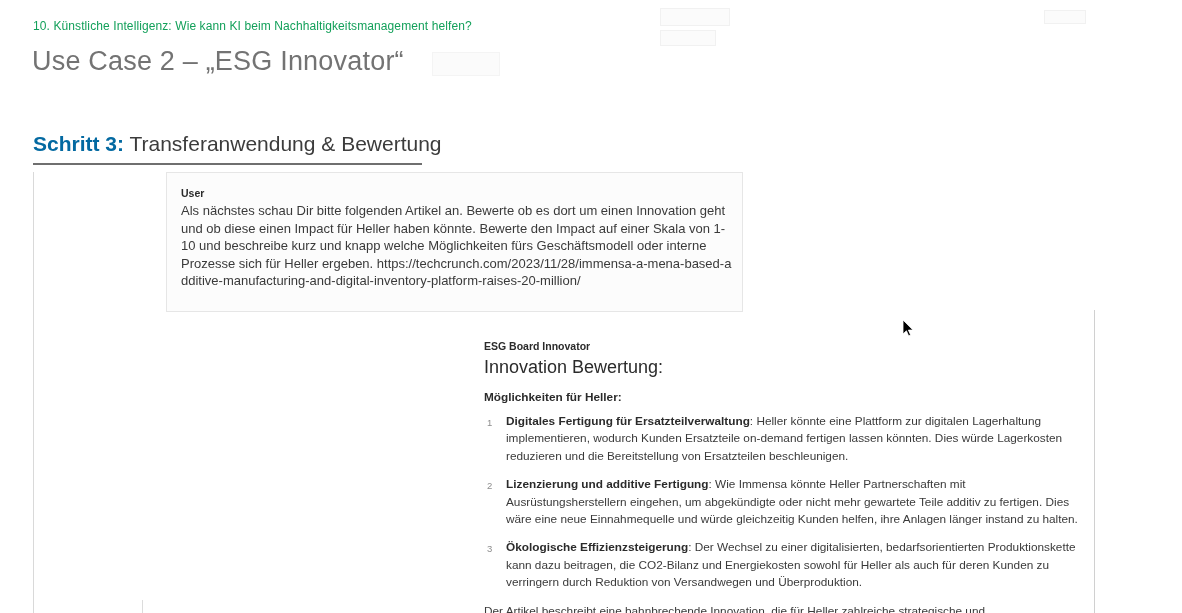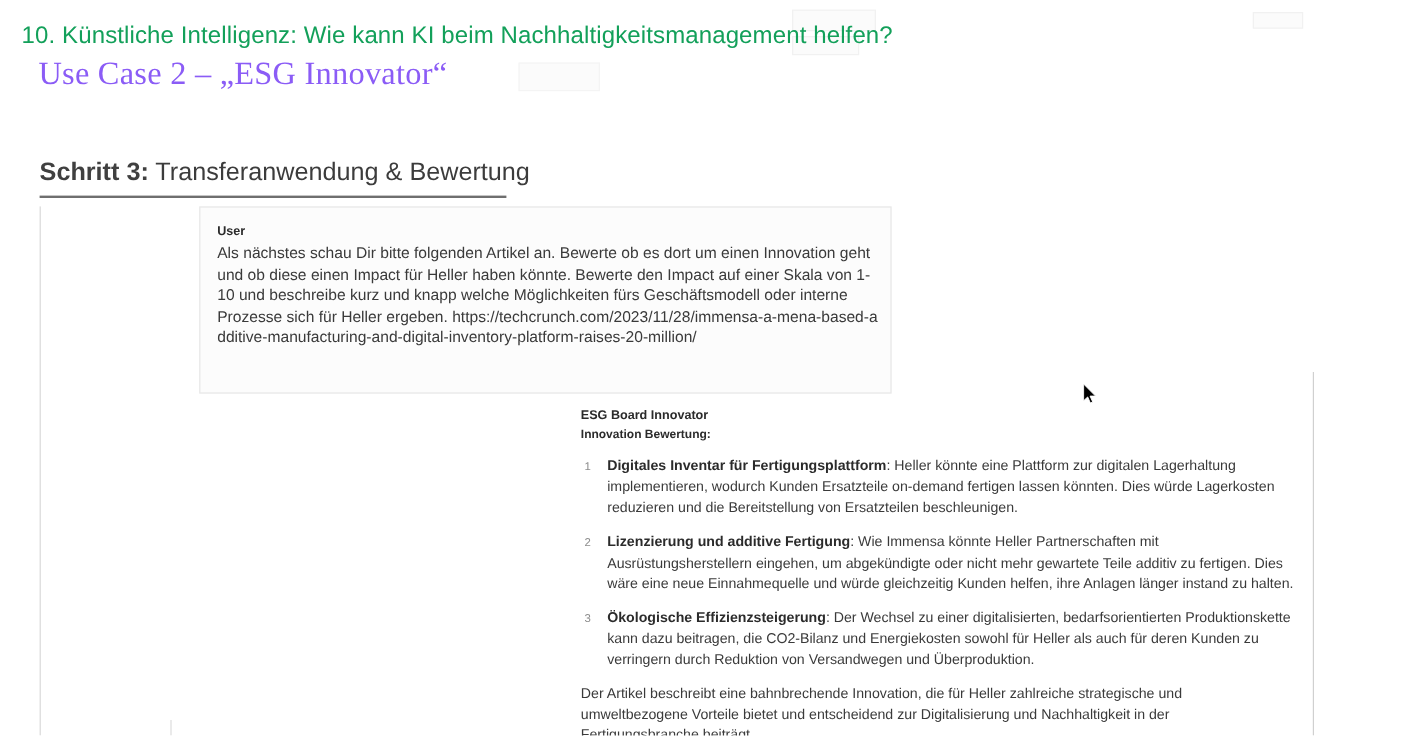--- a/index.html
+++ b/index.html
@@ -12,37 +12,36 @@
     height: 613px;
     position: relative;
     overflow: hidden;
     font-family: "Liberation Sans", sans-serif;
     color: #1a1a1a;
   }
 
   
   .slide-eyebrow {
     position: absolute;
-    left: 18px;
+    left: 33px;
     top: 19px;
-    font-size: 20px;
+    font-size: 12px;
     color: #13a05a;
     letter-spacing: 0.1px;
     white-space: nowrap;
   }
   .slide-title {
     position: absolute;
     left: 32px;
     top: 46px;
     font-size: 27px;
     font-weight: 400;
-    color: #8b5cf6;
+    color: #737373;
     letter-spacing: 0.2px;
     white-space: nowrap;
-    font-family: Liberation Serif, serif;
   }
 
   
   .watermark {
     position: absolute;
     border: 1px solid #f0f0f0;
     background: #fbfbfb;
     opacity: 0.9;
   }
   .wm1 { left: 660px; top: 8px;  width: 68px; height: 16px; }
@@ -54,21 +53,21 @@
   .step-heading {
     position: absolute;
     left: 33px;
     top: 132px;
     font-size: 21px;
     color: #3c3c3c;
     white-space: nowrap;
   }
   .step-heading .step-label {
     font-weight: bold;
-    color: #404040;
+    color: #0369a1;
   }
   .step-rule {
     position: absolute;
     left: 33px;
     top: 163px;
     width: 389px;
     height: 2px;
     background: #6f6f6f;
   }
 
@@ -107,21 +106,21 @@
     height: 24px;
     background: #13a05a;
   }
 
   
   .user-card {
     position: absolute;
     left: 166px;
     top: 172px;
     width: 577px;
-    height: 156px;
+    height: 140px;
     background: #fcfcfc;
     border: 1px solid #e6e6e6;
     box-sizing: border-box;
     padding-left: 17px;
   }
   .user-card .role {
     position: absolute;
     left: 14px;
     top: 14px;
     font-size: 10.5px;
@@ -150,22 +149,22 @@
     width: 600px;
   }
   .answer .role {
     font-size: 10.5px;
     font-weight: bold;
     color: #2b2b2b;
     margin-bottom: 5px;
     margin-top: 24px;
   }
   .answer .eval-title {
-    font-size: 10px;
-    font-weight: bold;
+    font-size: 18px;
+    font-weight: normal;
     color: #2b2b2b;
     margin-bottom: 12px;
   }
   .answer .eval-line {
     font-size: 11.8px;
     line-height: 16.8px;
     color: #3a3a3a;
   }
   .answer .eval-line b { color: #2b2b2b; }
 
@@ -245,25 +244,26 @@
     <span class="link">https://techcrunch.com/2023/11/28/immensa-a-mena-based-additive-manufacturing-and-digital-inventory-platform-raises-20-million/</span>
   </div>
 </div>
 
 <div class="answer">
   <div class="role">ESG Board Innovator</div>
   <div class="eval-title">Innovation Bewertung:</div>
 
 
 
+  <div class="list-title">Möglichkeiten für Heller:</div>
 
   <ul class="num-list">
     <li>
       <span class="num">1</span>
-      <b>Digitales Inventar für Fertigungsplattform</b><span>: Heller könnte eine Plattform zur digitalen Lagerhaltung implementieren, wodurch Kunden Ersatzteile on-demand fertigen lassen könnten. Dies würde Lagerkosten reduzieren und die Bereitstellung von Ersatzteilen beschleunigen.</span>
+      <b>Digitales Fertigung für Ersatzteilverwaltung</b><span>: Heller könnte eine Plattform zur digitalen Lagerhaltung implementieren, wodurch Kunden Ersatzteile on-demand fertigen lassen könnten. Dies würde Lagerkosten reduzieren und die Bereitstellung von Ersatzteilen beschleunigen.</span>
     </li>
     <li>
       <span class="num">2</span>
       <b>Lizenzierung und additive Fertigung</b><span>: Wie Immensa könnte Heller Partnerschaften mit Ausrüstungsherstellern eingehen, um abgekündigte oder nicht mehr gewartete Teile additiv zu fertigen. Dies wäre eine neue Einnahmequelle und würde gleichzeitig Kunden helfen, ihre Anlagen länger instand zu halten.</span>
     </li>
     <li>
       <span class="num">3</span>
       <b>Ökologische Effizienzsteigerung</b><span>: Der Wechsel zu einer digitalisierten, bedarfsorientierten Produktionskette kann dazu beitragen, die CO2-Bilanz und Energiekosten sowohl für Heller als auch für deren Kunden zu verringern durch Reduktion von Versandwegen und Überproduktion.</span>
     </li>
   </ul>

